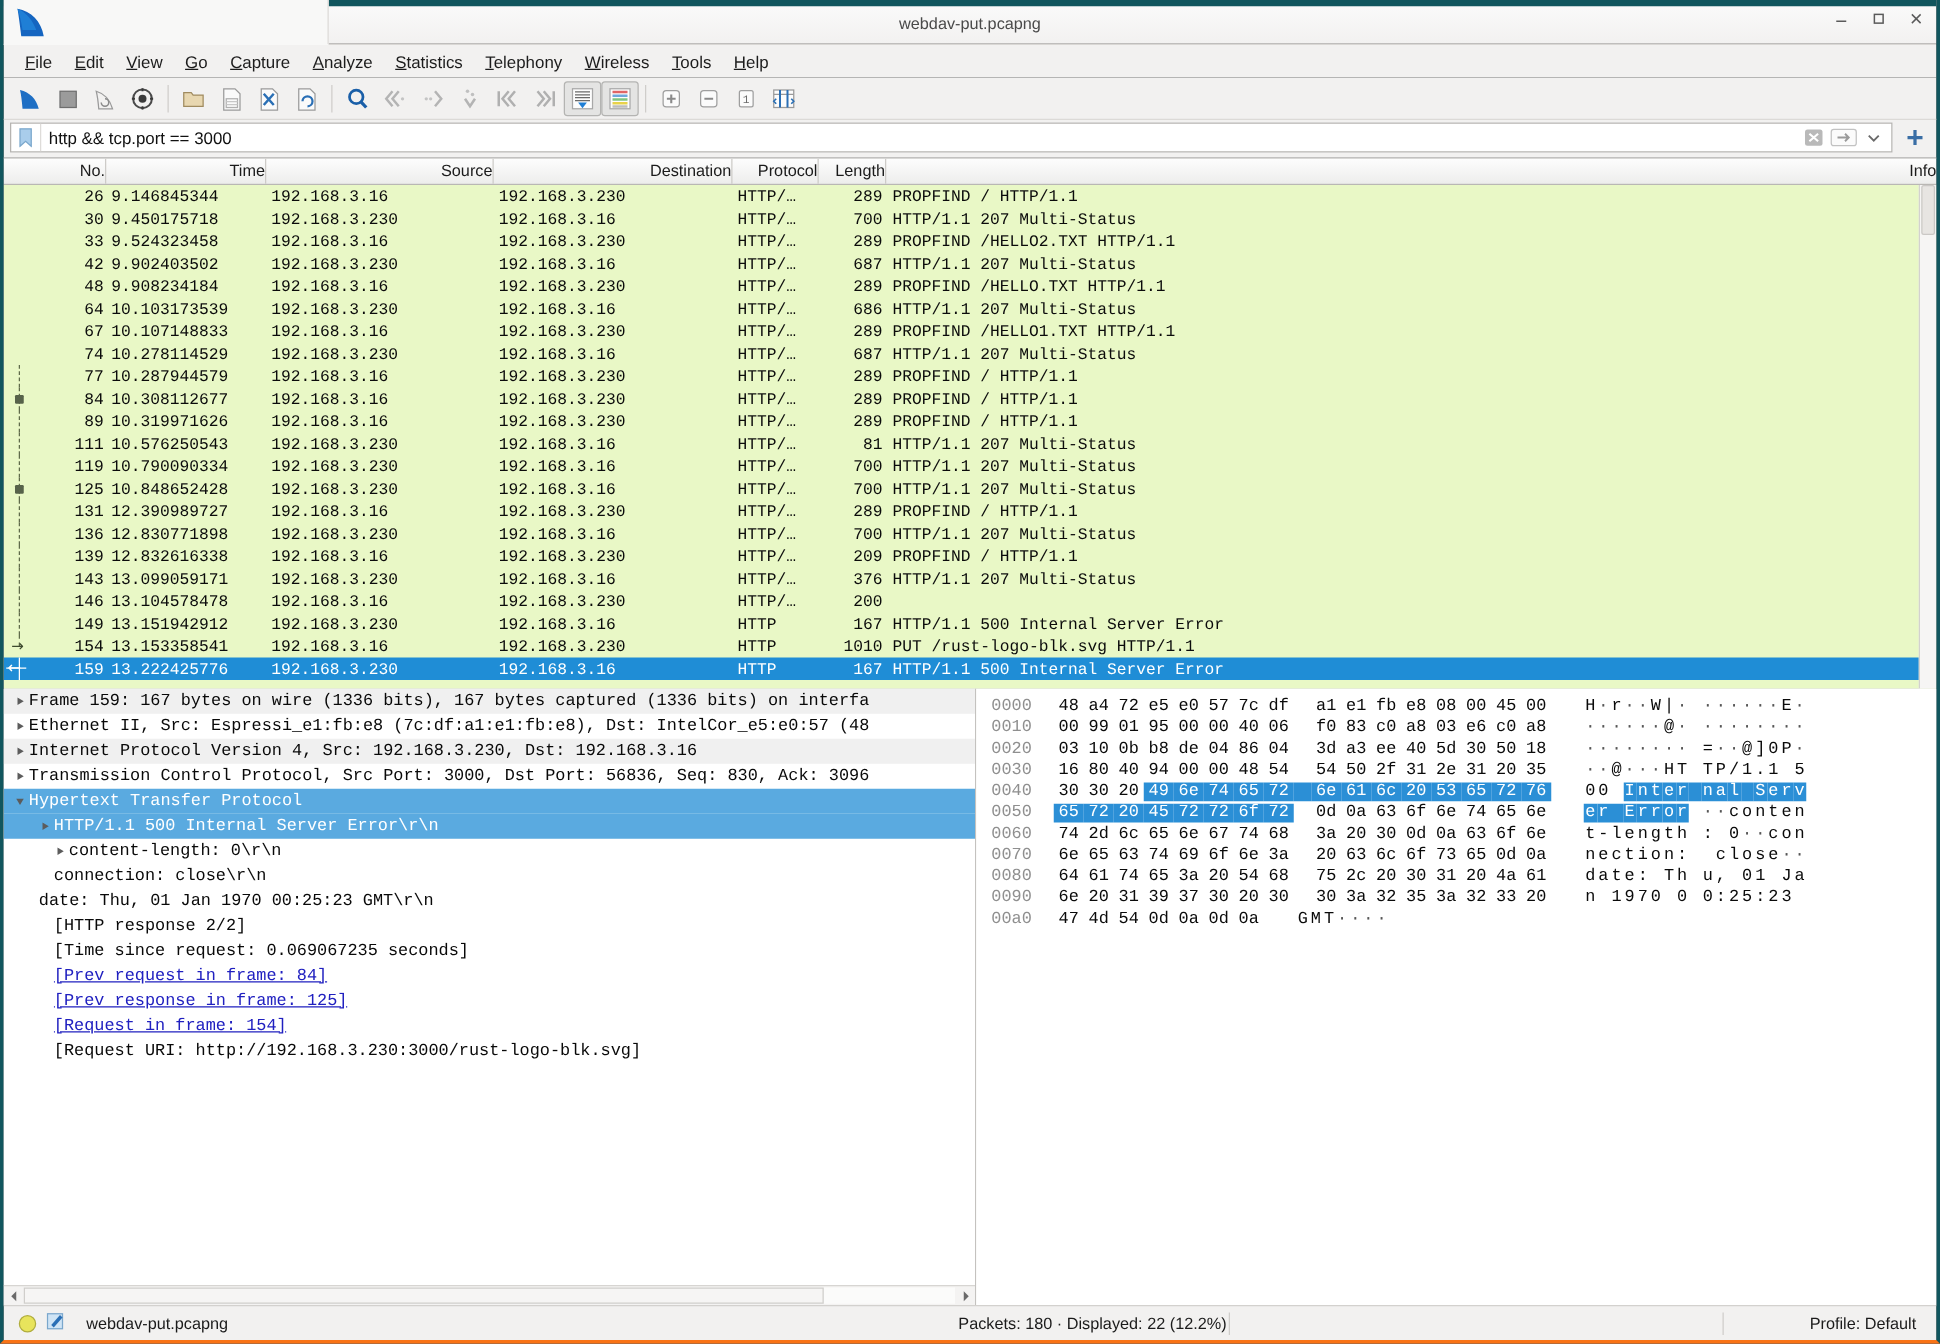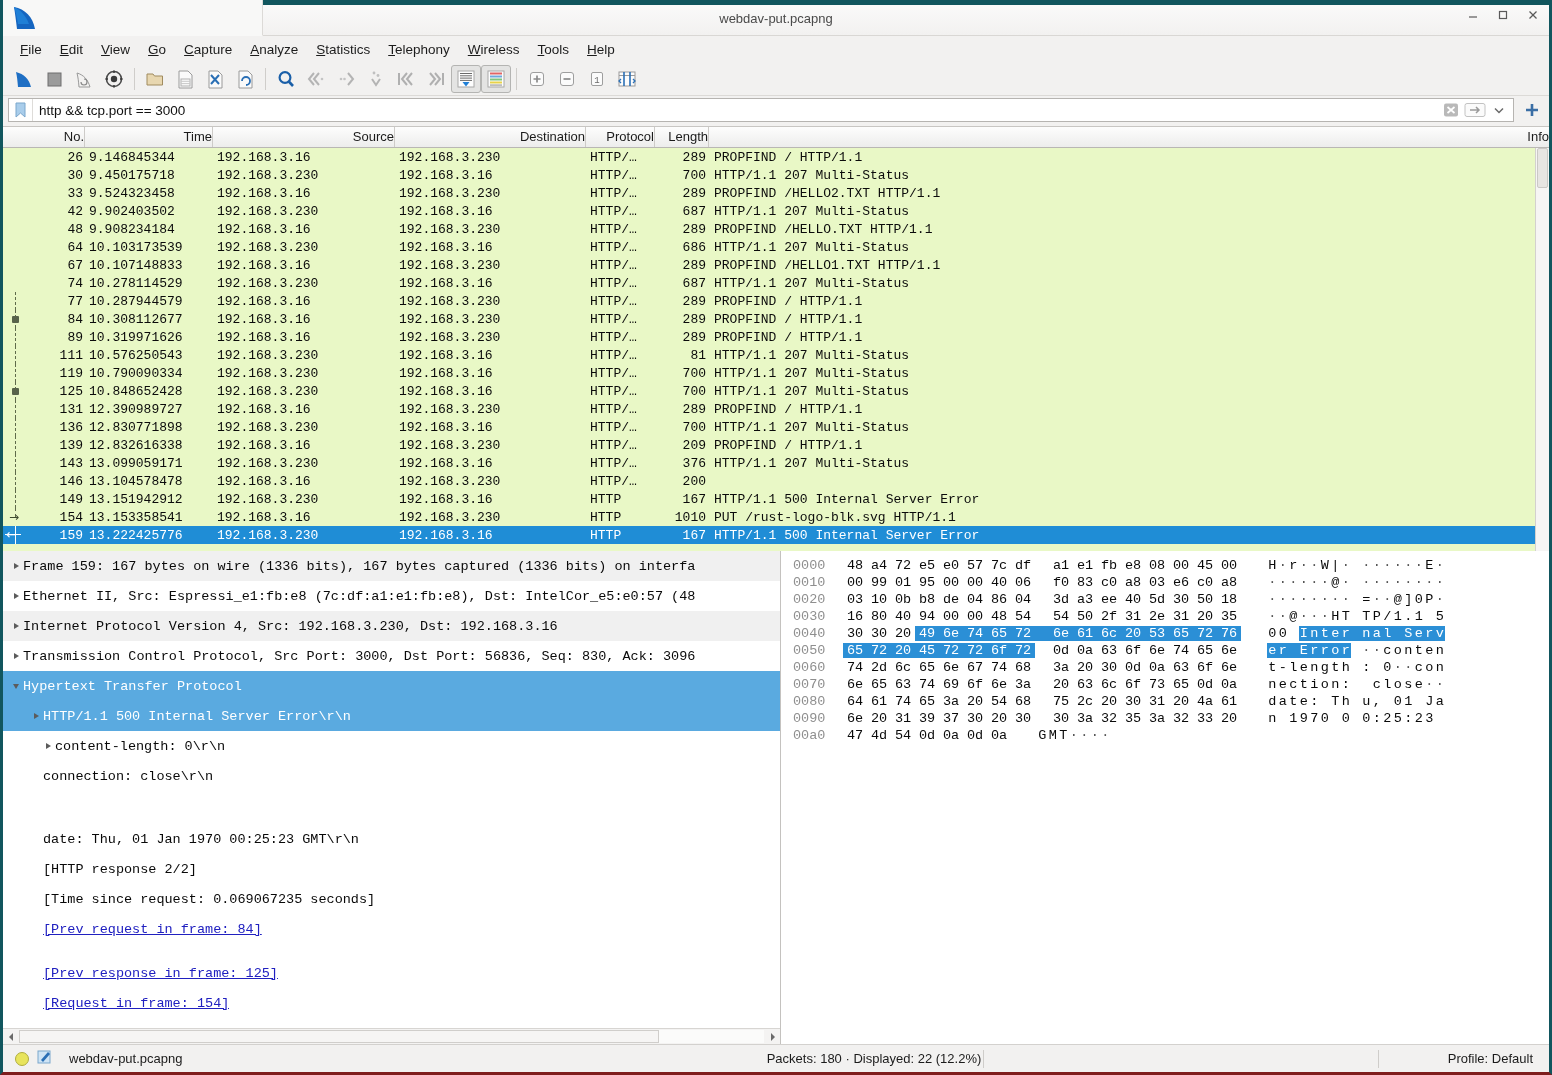--- a/index.html
+++ b/index.html
@@ -10,21 +10,21 @@
     background: #f0f0f0;
     font-family: "Liberation Sans", sans-serif;
   }
   #app {
     width: 1552px; height: 1075px;
     position: relative;
     background: #000000;
     display: flex; flex-direction: column;
     border-left: 3px solid #11565e;
     border-right: 3px solid #11565e;
-    border-bottom: 3px solid #7f1d1d;
+    border-bottom: 3px solid #f97316;
   }
 
   
   .titlebar {
     height: 36px; flex: 0 0 36px;
     background: linear-gradient(to bottom,#fbfbfb 0%, #f2f1f0 100%);
     position: relative;
     display: flex; align-items: center;
     border-bottom: 1px solid #d9d7d4;
   }
@@ -186,21 +186,21 @@
   .detail-pane {
     width: 778px; flex: 0 0 778px;
     background: #ffffff;
     border-right: 1px solid #c4c2bf;
     display: flex; flex-direction: column;
     overflow: hidden;
     position: relative;
   }
   .detail-scrollarea { flex: 1; overflow: hidden; position: relative; }
   .d-row {
-    height: 30px; display: flex; align-items: center;
+    height: 20px; display: flex; align-items: center;
     font-family: "Liberation Mono", monospace;
     font-size: 13.5px; color: #090909; white-space: nowrap;
   }
   .d-row.alt { background: #f0f0f0; }
   .d-row.selrow { background: #5aaae0; color: #ffffff; }
   .d-tri {
     width: 14px; flex: 0 0 14px;
     display: flex; align-items: center; justify-content: center;
     cursor: pointer;
   }
@@ -811,37 +811,37 @@
           <div class="d-row" style="padding-left: 38px;">
             <div class="d-tri">
               <span class="tri-right"></span>
             </div>
             <div class="d-label">content-length: 0\r\n</div>
           </div>
           <div class="d-row" style="padding-left: 26px;">
             <div class="d-tri"></div>
             <div class="d-label">connection: close\r\n</div>
           </div>
-          <div class="d-row" style="padding-left: 26px; margin-top: 33px;">
+          <div class="d-row" style="padding-left: 14px;">
             <div class="d-tri"></div>
             <div class="d-label">date: Thu, 01 Jan 1970 00:25:23 GMT\r\n</div>
           </div>
           <div class="d-row" style="padding-left: 26px;">
             <div class="d-tri"></div>
             <div class="d-label">[HTTP response 2/2]</div>
           </div>
           <div class="d-row" style="padding-left: 26px;">
             <div class="d-tri"></div>
             <div class="d-label">[Time since request: 0.069067235 seconds]</div>
           </div>
           <div class="d-row" style="padding-left: 26px;">
             <div class="d-tri"></div>
             <div class="d-label d-link">[Prev request in frame: 84]</div>
           </div>
-          <div class="d-row" style="padding-left: 26px; margin-top: 14px;">
+          <div class="d-row" style="padding-left: 26px;">
             <div class="d-tri"></div>
             <div class="d-label d-link">[Prev response in frame: 125]</div>
           </div>
           <div class="d-row" style="padding-left: 26px;">
             <div class="d-tri"></div>
             <div class="d-label d-link">[Request in frame: 154]</div>
           </div>
           <div class="d-row" style="padding-left: 26px;">
             <div class="d-tri"></div>
             <div class="d-label">[Request URI: http://192.168.3.230:3000/rust-logo-blk.svg]</div>

